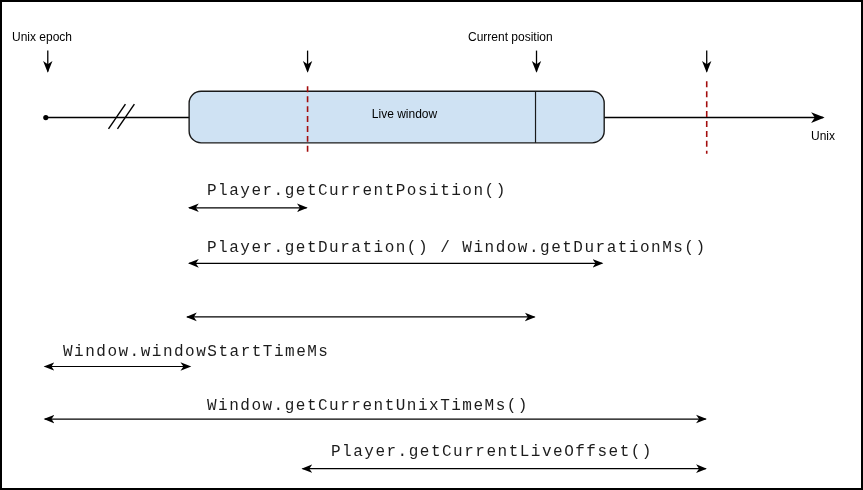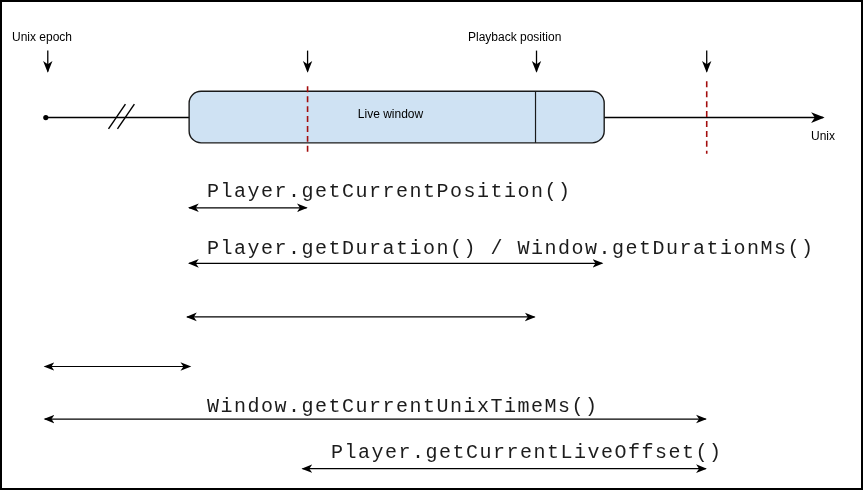--- a/index.html
+++ b/index.html
@@ -22,29 +22,29 @@
     position: absolute;
     font-family: "Liberation Sans", sans-serif;
     font-size: 12px;
     line-height: 19px;
     color: #000000;
     white-space: nowrap;
   }
   .mono {
     position: absolute;
     font-family: "Liberation Mono", "DejaVu Sans Mono", monospace;
-    font-size: 20px;
+    font-size: 16px;
     letter-spacing: 1.5px;
     line-height: 19px;
     color: #1c1c1c;
     white-space: nowrap;
   }
   .window-label-box {
     position: absolute;
-    left: 180px; top: 89px;
+    left: 194px; top: 89px;
     width: 417px; height: 46px;
     display: flex;
     align-items: center;
     justify-content: center;
   }
 </style>
 </head>
 <body>
 
 <div class="canvas">
@@ -75,26 +75,27 @@
 
     <line x1="188" y1="207.5" x2="306" y2="207.5" stroke="#000" stroke-width="1.2" marker-start="url(#ah)" marker-end="url(#ah)"></line>
     <line x1="188" y1="263.5" x2="603" y2="263.5" stroke="#000" stroke-width="1.2" marker-start="url(#ah)" marker-end="url(#ah)"></line>
     <line x1="186" y1="317.5" x2="535" y2="317.5" stroke="#000" stroke-width="1.2" marker-start="url(#ah)" marker-end="url(#ah)"></line>
     <line x1="43" y1="367.5" x2="189" y2="367.5" stroke="#000" stroke-width="1.2" marker-start="url(#ah)" marker-end="url(#ah)"></line>
     <line x1="43" y1="420.5" x2="707" y2="420.5" stroke="#000" stroke-width="1.2" marker-start="url(#ah)" marker-end="url(#ah)"></line>
     <line x1="302" y1="470.5" x2="707" y2="470.5" stroke="#000" stroke-width="1.2" marker-start="url(#ah)" marker-end="url(#ah)"></line>
   </svg>
 
   <div class="lbl" style="left:10px;  top:26px;">Unix epoch</div>
-  <div class="lbl" style="left:466px; top:26px;">Playback position</div>
+  <div class="lbl" style="left:466px; top:26px;">Current position</div>
 
   <div class="window-label-box">
     <span class="lbl" style="position:static;">Live window</span>
   </div>
 
   <div class="lbl" style="left:809px; top:125px;">Unix</div>
 
   <div class="mono" style="left:205px; top:180px;">Player.getCurrentPosition()</div>
   <div class="mono" style="left:205px; top:237px;">Player.getDuration() / Window.getDurationMs()</div>
+  <div class="mono" style="left:61px;  top:341px;">Window.windowStartTimeMs</div>
   <div class="mono" style="left:205px; top:395px;">Window.getCurrentUnixTimeMs()</div>
   <div class="mono" style="left:329px; top:441px;">Player.getCurrentLiveOffset()</div>
 
 </div>
 
 </body></html>

